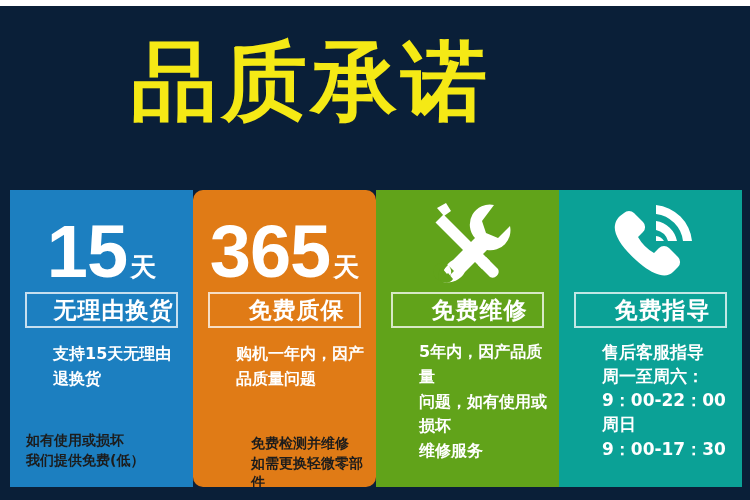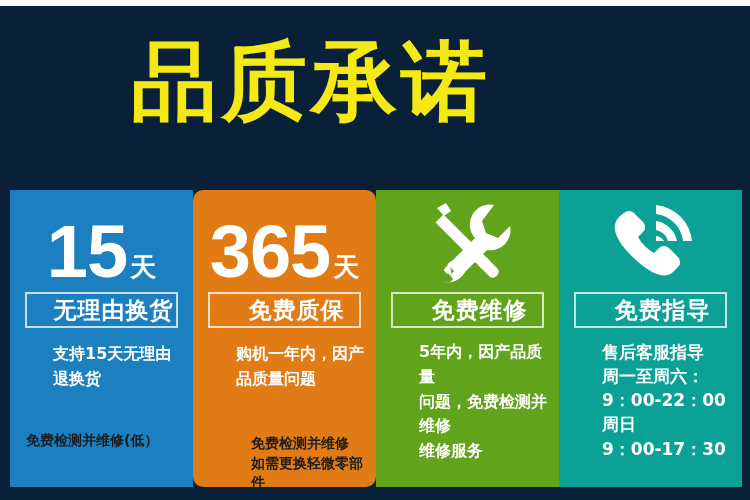--- a/index.html
+++ b/index.html
@@ -152,21 +152,22 @@
         <span class="bigunit">天</span>
       </div>
       <div class="badge">
         <span class="badge-label">无理由换货</span>
       </div>
       <div class="body-main">
         <div>支持15天无理由</div>
         <div>退换货</div>
       </div>
       <div class="body-sub">
-        <div>免费检测并维修(低）</div>
+        <div>如有使用或损坏</div>
+        <div>我们提供免费(低）</div>
       </div>
     </div>
 
     <div class="card card-2" style="background:#e07b16;border-radius:10px;">
       <div class="card-head">
         <span class="bignum">365</span>
         <span class="bigunit">天</span>
       </div>
       <div class="badge">
         <span class="badge-label">免费质保</span>
@@ -195,21 +196,21 @@
             <path d="M28 66 a9 9 0 1 0 1 1 L34 72 L28 78 L22 72 Z" fill="#61a31a"></path>
             <path d="M22 69 a8 8 0 1 0 11 11 l-5 -6 l-1 1 z" fill="#61a31a"></path>
           </g>
         </svg>
       </div>
       <div class="badge">
         <span class="badge-label">免费维修</span>
       </div>
       <div class="body-main">
         <div>5年内，因产品质量</div>
-        <div>问题，免费检测并维修</div>
+        <div>问题，如有使用或损坏</div>
         <div>维修服务</div>
       </div>
     </div>
 
     <div class="card card-4" style="background:#0ba196;">
       <div class="icon-wrap">
         <svg width="94" height="84" viewBox="0 0 94 84" aria-hidden="true">
           <g fill="#ffffff">
             <path d="M20 14 a7 7 0 0 1 10 0 l9 9 a7 7 0 0 1 0 10 l-5 5 a42 42 0 0 0 16 16 l5 -5 a7 7 0 0 1 10 0 l9 9 a7 7 0 0 1 0 10 l-5 5 c-6 6 -17 4 -30 -6 C20 52 9 36 11 26 c1 -5 3 -7 5 -9 Z"></path>
             <path d="M52 6 a40 40 0 0 1 36 36 h-9 A31 31 0 0 0 52 15 Z"></path>

